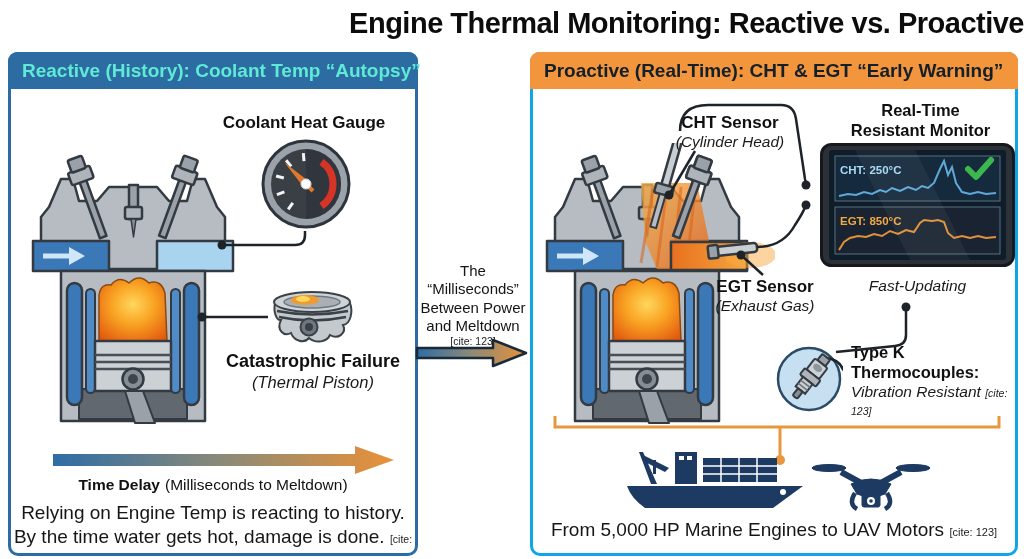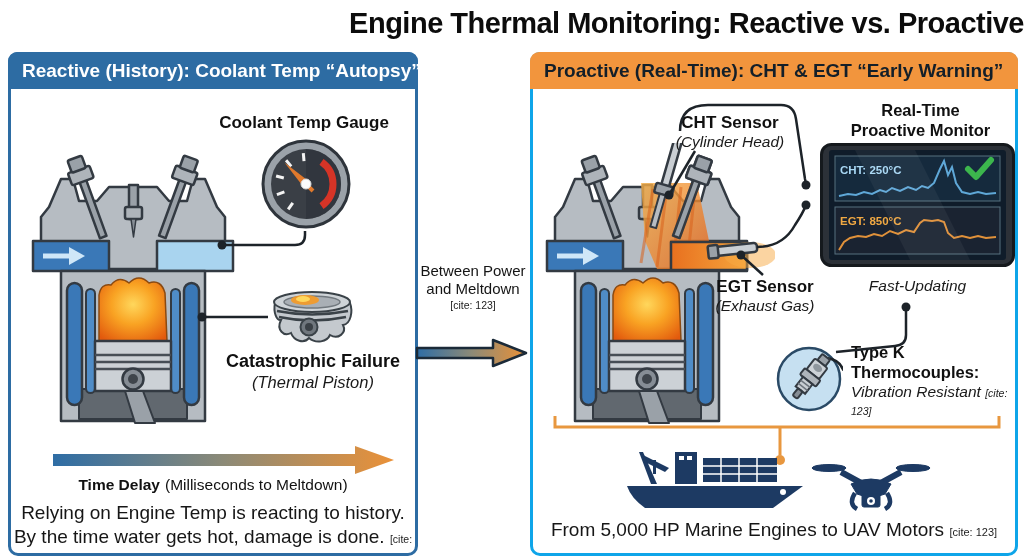--- a/index.html
+++ b/index.html
@@ -6,21 +6,21 @@
   .canvas{position:relative;width:1024px;height:559px;background:#fff;
           font-family:"Liberation Sans",sans-serif;overflow:hidden;color:#111;}
   .title{position:absolute;top:7px;left:0;width:100%;text-align:right;
          font-size:29px;font-weight:700;letter-spacing:-0.5px;color:#0c0c0c;}
   .panel{position:absolute;top:52px;height:504px;background:#fff;border-radius:10px;box-sizing:border-box;}
   .panel-left{left:8px;width:410px;border:3px solid #2d6ca3;}
   .panel-right{left:530px;width:488px;border:3px solid #0ea5e9;}
   .panel-header{position:absolute;top:-3px;left:-3px;right:-3px;height:37px;
       border-radius:9px 9px 0 0;font-weight:700;font-size:19px;line-height:37px;
       padding-left:14px;box-sizing:border-box;white-space:nowrap;}
-  .panel-left .panel-header{background:#2d6ca3;color:#ffffff;}
+  .panel-left .panel-header{background:#2d6ca3;color:#5eead4;}
   .panel-right .panel-header{background:#f2953d;color:#131f29;}
   .abs{position:absolute;}
   .ctr{text-align:center;}
   .lbl-b{font-weight:700;font-size:17px;color:#101010;line-height:1.2;}
   .lbl-b2{font-weight:700;font-size:18px;color:#101010;line-height:1.2;}
   .lbl-r{font-weight:400;font-size:15.5px;color:#1a1a1a;line-height:1.2;font-style:italic;}
   .cite{font-size:10.5px;color:#222;}
   .footer-text{font-size:19px;color:#161616;line-height:1.26;}
   .mid-text{font-size:15px;color:#141414;line-height:1.22;}
   .gap{margin-left:5px;font-weight:400;margin-top:12px;}
@@ -91,21 +91,21 @@
 
   <div class="title">Engine Thermal Monitoring: Reactive vs. Proactive</div>
 
   <div class="panel panel-left">
     <div class="panel-header">Reactive (History): Coolant Temp “Autopsy”</div>
 
     <svg class="abs" style="left:20px;top:88px" width="204" height="282" viewBox="0 0 204 282">
       <use href="#engineSym" width="204" height="282"></use>
     </svg>
 
-    <div class="abs ctr lbl-b" style="left:193px;top:58px;width:200px">Coolant Temp Gauge</div>
+    <div class="abs ctr lbl-b" style="left:193px;top:58px;width:200px">Coolant Heat Gauge</div>
 
     <svg class="abs" style="left:249px;top:83px" width="92" height="92" viewBox="0 0 92 92">
       <circle cx="46" cy="46" r="43" fill="#9ba2a9" stroke="#2e343b" stroke-width="3"></circle>
       <circle cx="46" cy="46" r="35" fill="#3a3f46"></circle>
       <path d="M46,11 A35,35 0 0 1 46,81 L46,46 Z" fill="#30353c" opacity="0.8"></path>
       <path d="M61.5,23.9 A27,27 0 0 1 61.5,68.1" fill="none" stroke="#d63427" stroke-width="7"></path>
       <g stroke="#f4f4f4" stroke-width="3">
         <line x1="28.2" y1="71.4" x2="32.8" y2="64.8"></line>
         <line x1="16.9" y1="56.6" x2="24.4" y2="53.9"></line>
         <line x1="16.1" y1="38.0" x2="23.8" y2="40.0"></line>
@@ -152,20 +152,21 @@
     </div>
 
     <div class="abs ctr footer-text" style="left:0;top:446px;width:100%">
       <div>Relying on Engine Temp is reacting to history.</div>
       <div><span>By the time water gets hot, damage is done.</span>
         <span class="cite">[cite: 123]</span></div>
     </div>
   </div>
 
   <div class="abs ctr mid-text" style="left:414px;top:262px;width:118px">
+    <div>The “Milliseconds”</div>
     <div>Between Power</div>
     <div>and Meltdown</div>
     <div class="cite">[cite: 123]</div>
   </div>
   <svg class="abs" style="left:414px;top:336px" width="118" height="34" viewBox="0 0 118 34">
     <polygon points="3,12 79,12 79,4 112,17 79,30 79,22 3,22" fill="url(#flowGrad)" stroke="#1b2a38" stroke-width="2.5" stroke-linejoin="round"></polygon>
   </svg>
 
   <div class="panel panel-right">
     <div class="panel-header">Proactive (Real-Time): CHT &amp; EGT “Early Warning”</div>
@@ -199,21 +200,21 @@
       </g>
     </svg>
 
     <div class="abs ctr" style="left:127px;top:58px;width:140px">
       <div class="lbl-b">CHT Sensor</div>
       <div class="lbl-r">(Cylinder Head)</div>
     </div>
 
     <div class="abs ctr lbl-b" style="left:300px;top:46px;width:175px;font-size:16.5px">
       <div>Real-Time</div>
-      <div>Proactive Monitor</div>
+      <div>Resistant Monitor</div>
     </div>
 
     <svg class="abs" style="left:287px;top:88px" width="195" height="124" viewBox="0 0 195 124">
       <rect x="1.5" y="1.5" width="192" height="121" rx="10" fill="#2c3138" stroke="#15191d" stroke-width="3"></rect>
       <rect x="9" y="7" width="177" height="110" rx="3" fill="#0f1c2a"></rect>
       <rect x="15" y="13" width="165" height="45" fill="#152a3d" stroke="#57707f" stroke-width="1"></rect>
       <polyline fill="none" stroke="#5fa8d8" stroke-width="2" points="19,53 28,51 36,52 44,49 52,51 60,47 66,49 72,45 80,48 88,44 96,47 102,43 108,45 114,40 120,26 124,18 128,32 132,24 136,40 142,49 150,51 158,49 166,51 176,50"></polyline>
       <text x="20" y="31" font-family="Liberation Sans,sans-serif" font-size="11.5" font-weight="bold" fill="#a8d8f5">CHT: 250°C</text>
       <path d="M148,26 l8,8 l15,-17" fill="none" stroke="#3cb64d" stroke-width="6" stroke-linecap="round" stroke-linejoin="round"></path>
       <rect x="15" y="64" width="165" height="47" fill="#1a2331" stroke="#57707f" stroke-width="1"></rect>

